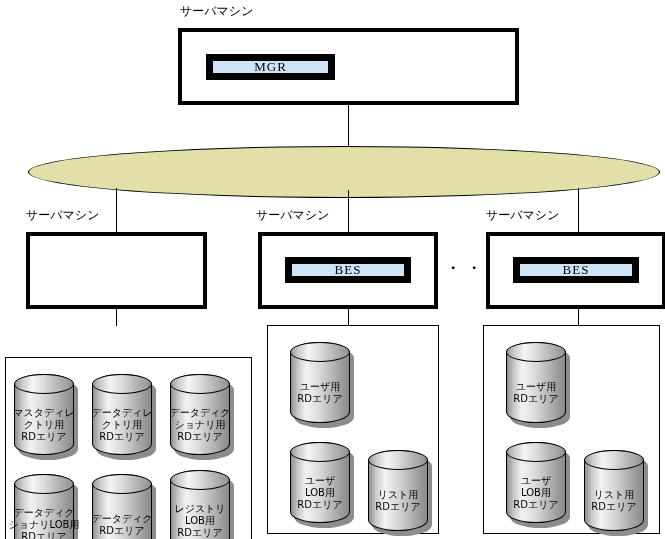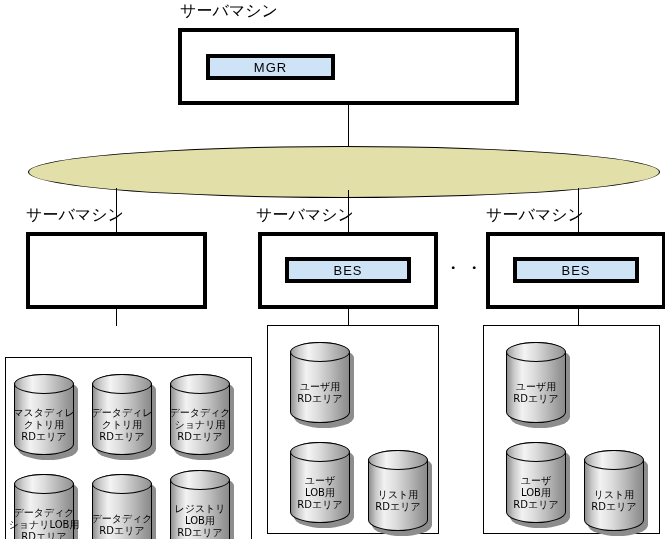--- a/index.html
+++ b/index.html
@@ -14,43 +14,43 @@
     position: relative;
     width: 665px;
     height: 539px;
     background: #ffffff;
     overflow: hidden;
   }
 
   
   .machine-label {
     position: absolute;
-    font-size: 16px;
+    font-size: 12px;
     color: #000;
     white-space: nowrap;
     line-height: 14px;
     letter-spacing: 0px;
   }
 
   .machine-box {
     position: absolute;
     border: 4px solid #000000;
     background: #ffffff;
     box-sizing: border-box;
   }
 
   .proc-box {
     position: absolute;
     background: #cfe3f7;
-    border: 4px solid #000000;
+    border: 7px solid #000000;
     box-sizing: border-box;
     display: flex;
     align-items: center;
     justify-content: center;
-    font-family: Liberation Sans, sans-serif;
+    font-family: Liberation Serif, serif;
     font-size: 13px;
     color: #000;
     letter-spacing: 1px;
   }
 
   .conn {
     position: absolute;
     background: #000000;
   }
   .conn.v { width: 1px; }

